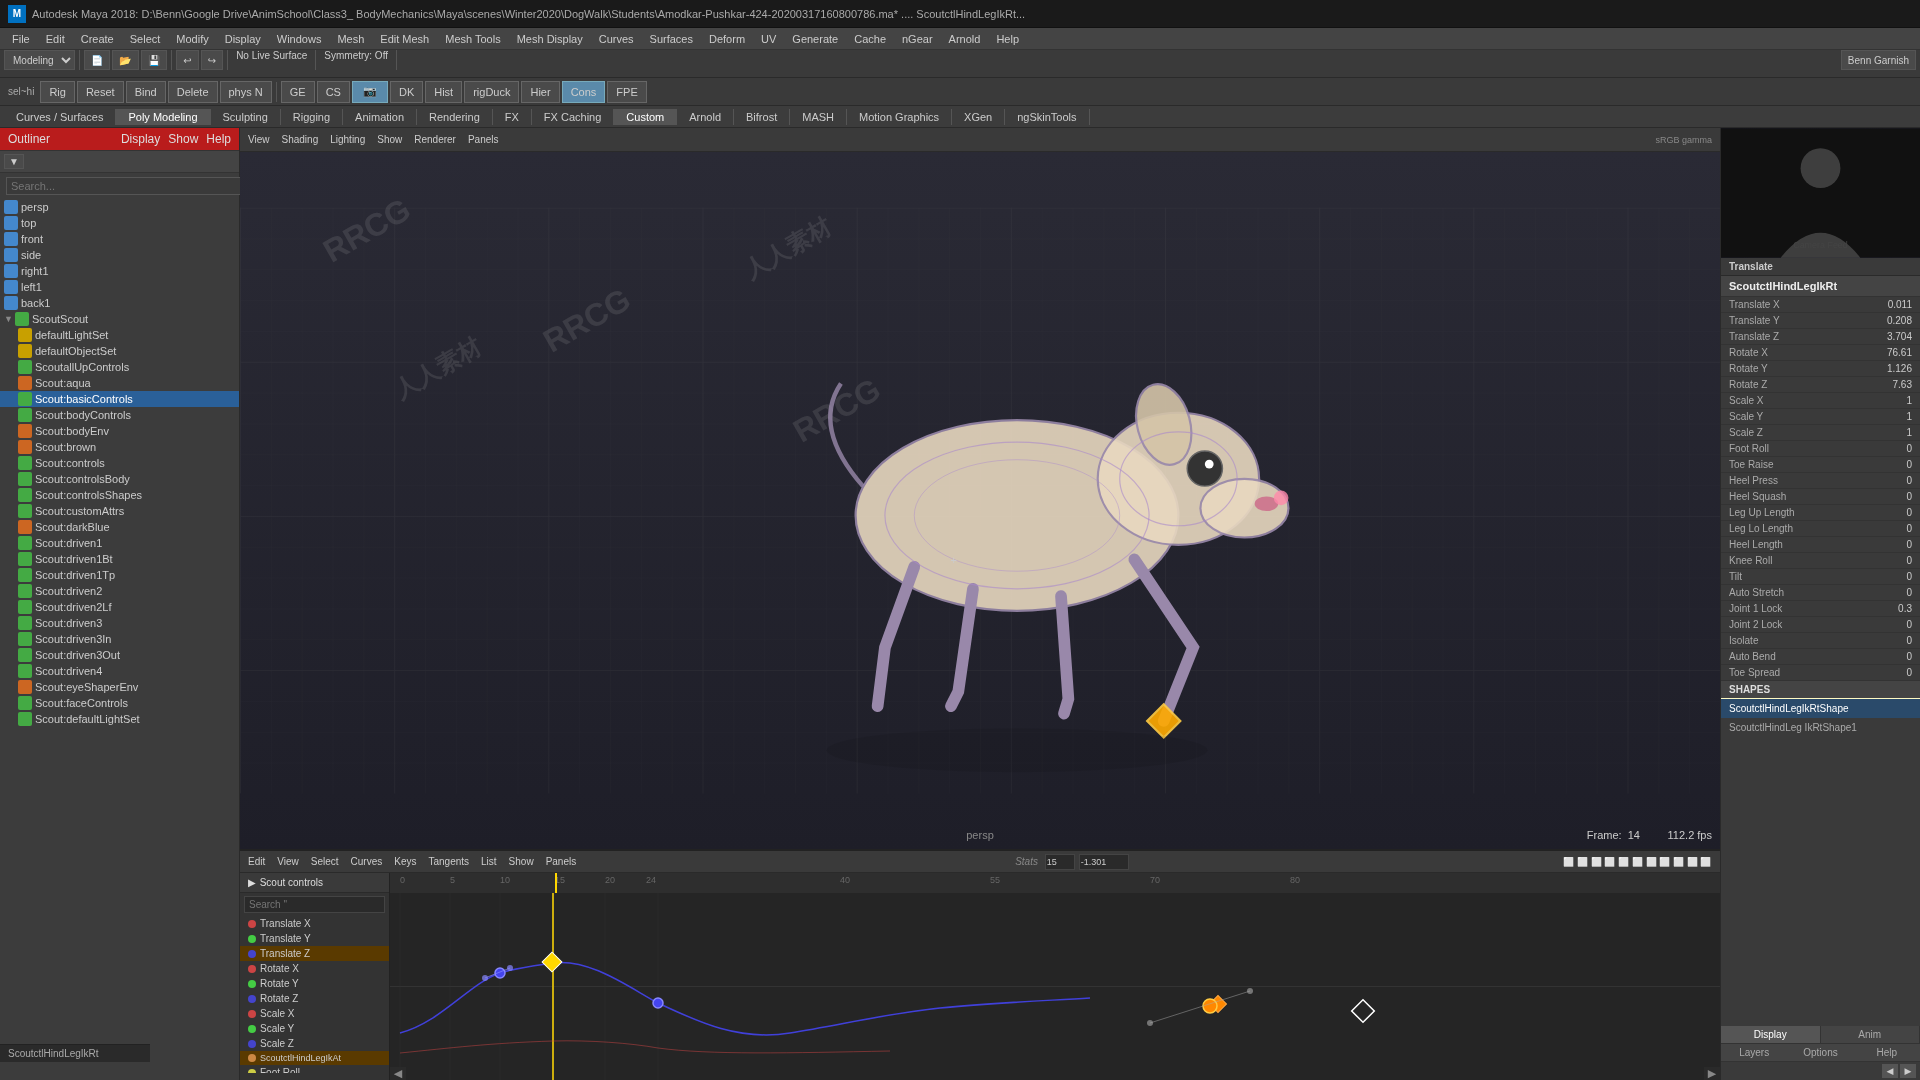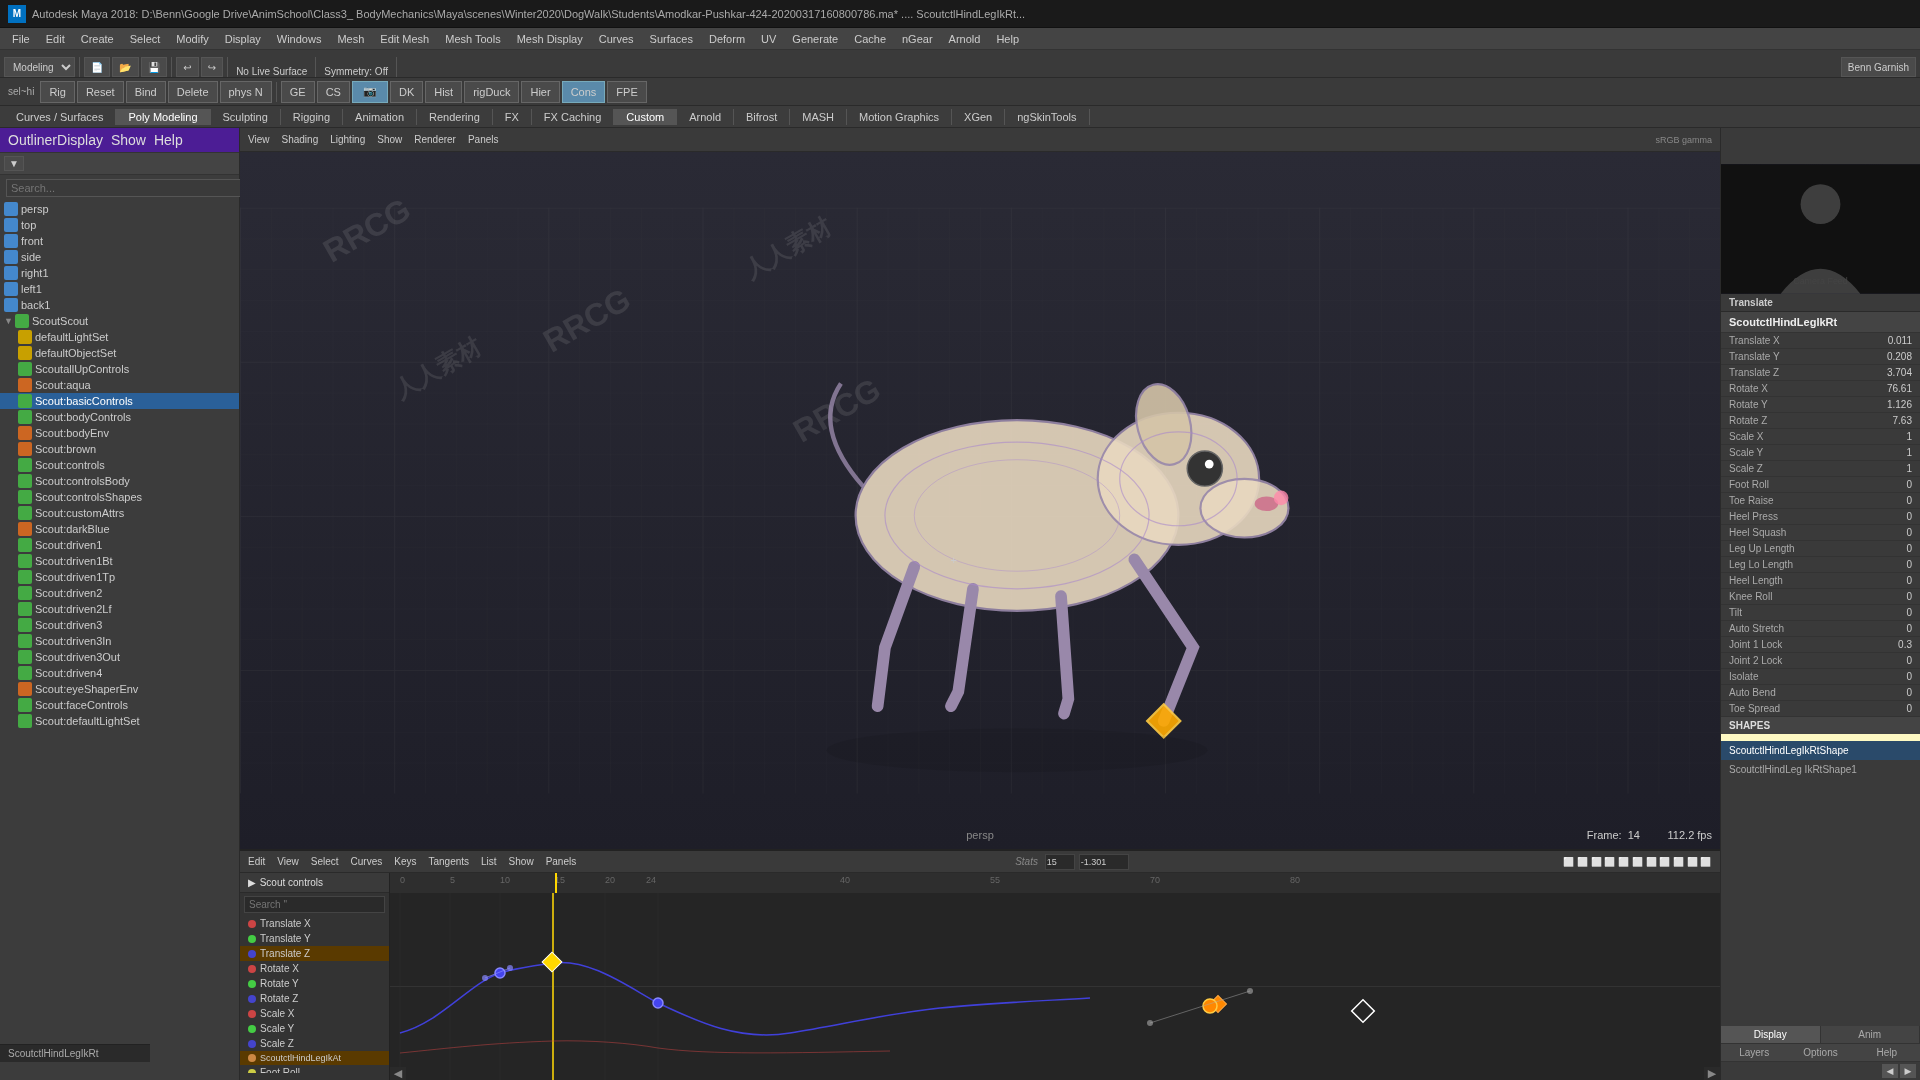--- a/index.html
+++ b/index.html
@@ -8,41 +8,41 @@
     
     #title-bar { background: #1a1a1a; color: #ccc; height: 28px; display: flex; align-items: center; padding: 0 8px; font-size: 11px; border-bottom: 1px solid #111; }
     #title-bar .title-icon { width: 18px; height: 18px; background: #0070c0; color: white; display: flex; align-items: center; justify-content: center; font-weight: bold; font-size: 10px; margin-right: 6px; }
     #title-text { font-size: 11px; color: #aaa; white-space: nowrap; overflow: hidden; text-overflow: ellipsis; }
 
     
     #menu-bar { background: #444; height: 22px; display: flex; align-items: center; padding: 0 4px; border-bottom: 1px solid #333; }
     .menu-item { padding: 2px 8px; cursor: pointer; color: #ccc; font-size: 11px; }
 
     
-    #toolbar { background: #3a3a3a; height: 28px; display: flex; align-items: flex-end; padding: 0 4px; border-bottom: 1px solid #2a2a2a; gap: 2px; }
+    #toolbar { background: #3a3a3a; height: 28px; display: flex; align-items: flex-start; padding: 0 4px; border-bottom: 1px solid #2a2a2a; gap: 2px; }
     .toolbar-btn { background: #4a4a4a; border: 1px solid #555; color: #ccc; padding: 2px 6px; font-size: 10px; cursor: pointer; height: 20px; display: flex; align-items: center; }
     .toolbar-sep { width: 1px; background: #555; height: 20px; margin: 0 2px; }
     .toolbar-dropdown { background: #4a4a4a; border: 1px solid #555; color: #ccc; font-size: 10px; height: 20px; padding: 0 4px; }
 
     
     #custom-toolbar { background: #3a3a3a; height: 28px; display: flex; align-items: center; padding: 0 4px; border-bottom: 1px solid #2a2a2a; gap: 2px; }
     .custom-btn { background: #4a4a4a; border: 1px solid #666; color: #ccc; padding: 2px 8px; font-size: 11px; cursor: pointer; height: 22px; }
     .custom-btn.active { background: #5a8aaa; border-color: #7ab; }
 
     
     #module-tabs { background: #3c3c3c; height: 22px; display: flex; align-items: center; padding: 0 4px; border-bottom: 1px solid #2a2a2a; }
     .module-tab { padding: 2px 12px; cursor: pointer; color: #ccc; font-size: 11px; border-right: 1px solid #555; }
     .module-tab.active { background: #555; color: #fff; }
 
     
     #main-layout { display: flex; height: calc(1080px - 28px - 22px - 28px - 28px - 22px); }
 
     
     #left-panel { width: 240px; background: #3c3c3c; border-right: 1px solid #2a2a2a; display: flex; flex-direction: column; }
-    #outliner-header { background: #4c1d95; padding: 4px 8px; font-size: 14px; color: #ddd; border-bottom: 1px solid #333; display: flex; }
+    #outliner-header { background: #b91c1c; padding: 4px 8px; font-size: 12px; color: #ddd; border-bottom: 1px solid #333; display: flex; justify-content: space-between; }
     #outliner-toolbar { background: #444; height: 22px; display: flex; align-items: center; padding: 0 4px; border-bottom: 1px solid #333; gap: 4px; font-size: 11px; }
     #outliner-search { background: #3a3a3a; border: 1px solid #555; color: #ccc; width: 100%; padding: 2px 4px; font-size: 11px; margin: 2px 4px; }
     #outliner-list { flex: 1; overflow-y: auto; background: #3c3c3c; }
     .outliner-item { display: flex; align-items: center; padding: 1px 4px; font-size: 11px; color: #ccc; cursor: pointer; white-space: nowrap; }
     .outliner-item.selected { background: #2a6099; color: #fff; }
     .ol-indent { display: inline-block; }
     .ol-arrow { margin-right: 2px; color: #888; font-size: 9px; }
     .ol-icon { width: 14px; height: 14px; display: inline-block; margin-right: 3px; border-radius: 2px; }
     .ol-icon.yellow { background: #c8a000; }
     .ol-icon.blue { background: #4488cc; }
@@ -77,29 +77,29 @@
     #graph-area { flex: 1; position: relative; background: #252525; overflow: hidden; }
     #graph-ruler { background: #2e2e2e; height: 20px; display: flex; align-items: center; padding: 0 4px; font-size: 9px; color: #888; position: relative; }
     #graph-svg { width: 100%; height: calc(100% - 20px); }
 
     
     #right-panel { width: 200px; background: #3a3a3a; border-left: 1px solid #2a2a2a; display: flex; flex-direction: column; font-size: 10px; }
     #right-panel-header { background: #444; padding: 4px 8px; font-size: 11px; color: #eee; font-weight: bold; border-bottom: 1px solid #333; }
     .attr-row { display: flex; justify-content: space-between; padding: 2px 8px; border-bottom: 1px solid #333; }
     .attr-label { color: #aaa; }
     .attr-value { color: #ccc; text-align: right; }
-    .attr-section { background: #444; padding: 3px 8px; font-weight: bold; color: #ddd; font-size: 10px; border-bottom: 7px solid #fef9c3; }
+    .attr-section { background: #444; padding: 3px 8px; font-weight: bold; color: #ddd; font-size: 10px; border-bottom: 1px solid #fef9c3; }
     .shape-item { padding: 4px 8px; color: #aaa; font-size: 10px; }
     .shape-item.selected { background: #2a4a6a; color: #fff; }
     #display-tabs { display: flex; background: #444; border-bottom: 1px solid #333; }
     .disp-tab { flex: 1; text-align: center; padding: 3px; cursor: pointer; font-size: 10px; color: #aaa; border-right: 1px solid #333; }
     .disp-tab.active { background: #555; color: #fff; }
     #right-bottom-tabs { display: flex; background: #444; border-bottom: 1px solid #333; }
     .rb-tab { flex: 1; text-align: center; padding: 3px; cursor: pointer; font-size: 10px; color: #aaa; }
-    #video-feed { width: 100%; height: 130px; background: #84cc16; position: relative; overflow: hidden; margin-top: 36px; }
+    #video-feed { width: 100%; height: 130px; background: #84cc16; position: relative; overflow: hidden; }
     .video-placeholder { width: 100%; height: 100%; background: linear-gradient(135deg, #1a1a2a, #2a2a3a); display: flex; align-items: center; justify-content: center; color: #444; font-size: 10px; }
     .right-scroll-btns { display: flex; justify-content: flex-end; padding: 2px 4px; gap: 2px; }
     .scroll-btn { background: #555; border: none; color: #ccc; width: 16px; height: 14px; font-size: 9px; cursor: pointer; }
 
     
     ::-webkit-scrollbar { width: 8px; height: 8px; }
     ::-webkit-scrollbar-track { background: #2a2a2a; }
     ::-webkit-scrollbar-thumb { background: #555; border-radius: 2px; }
 
     

